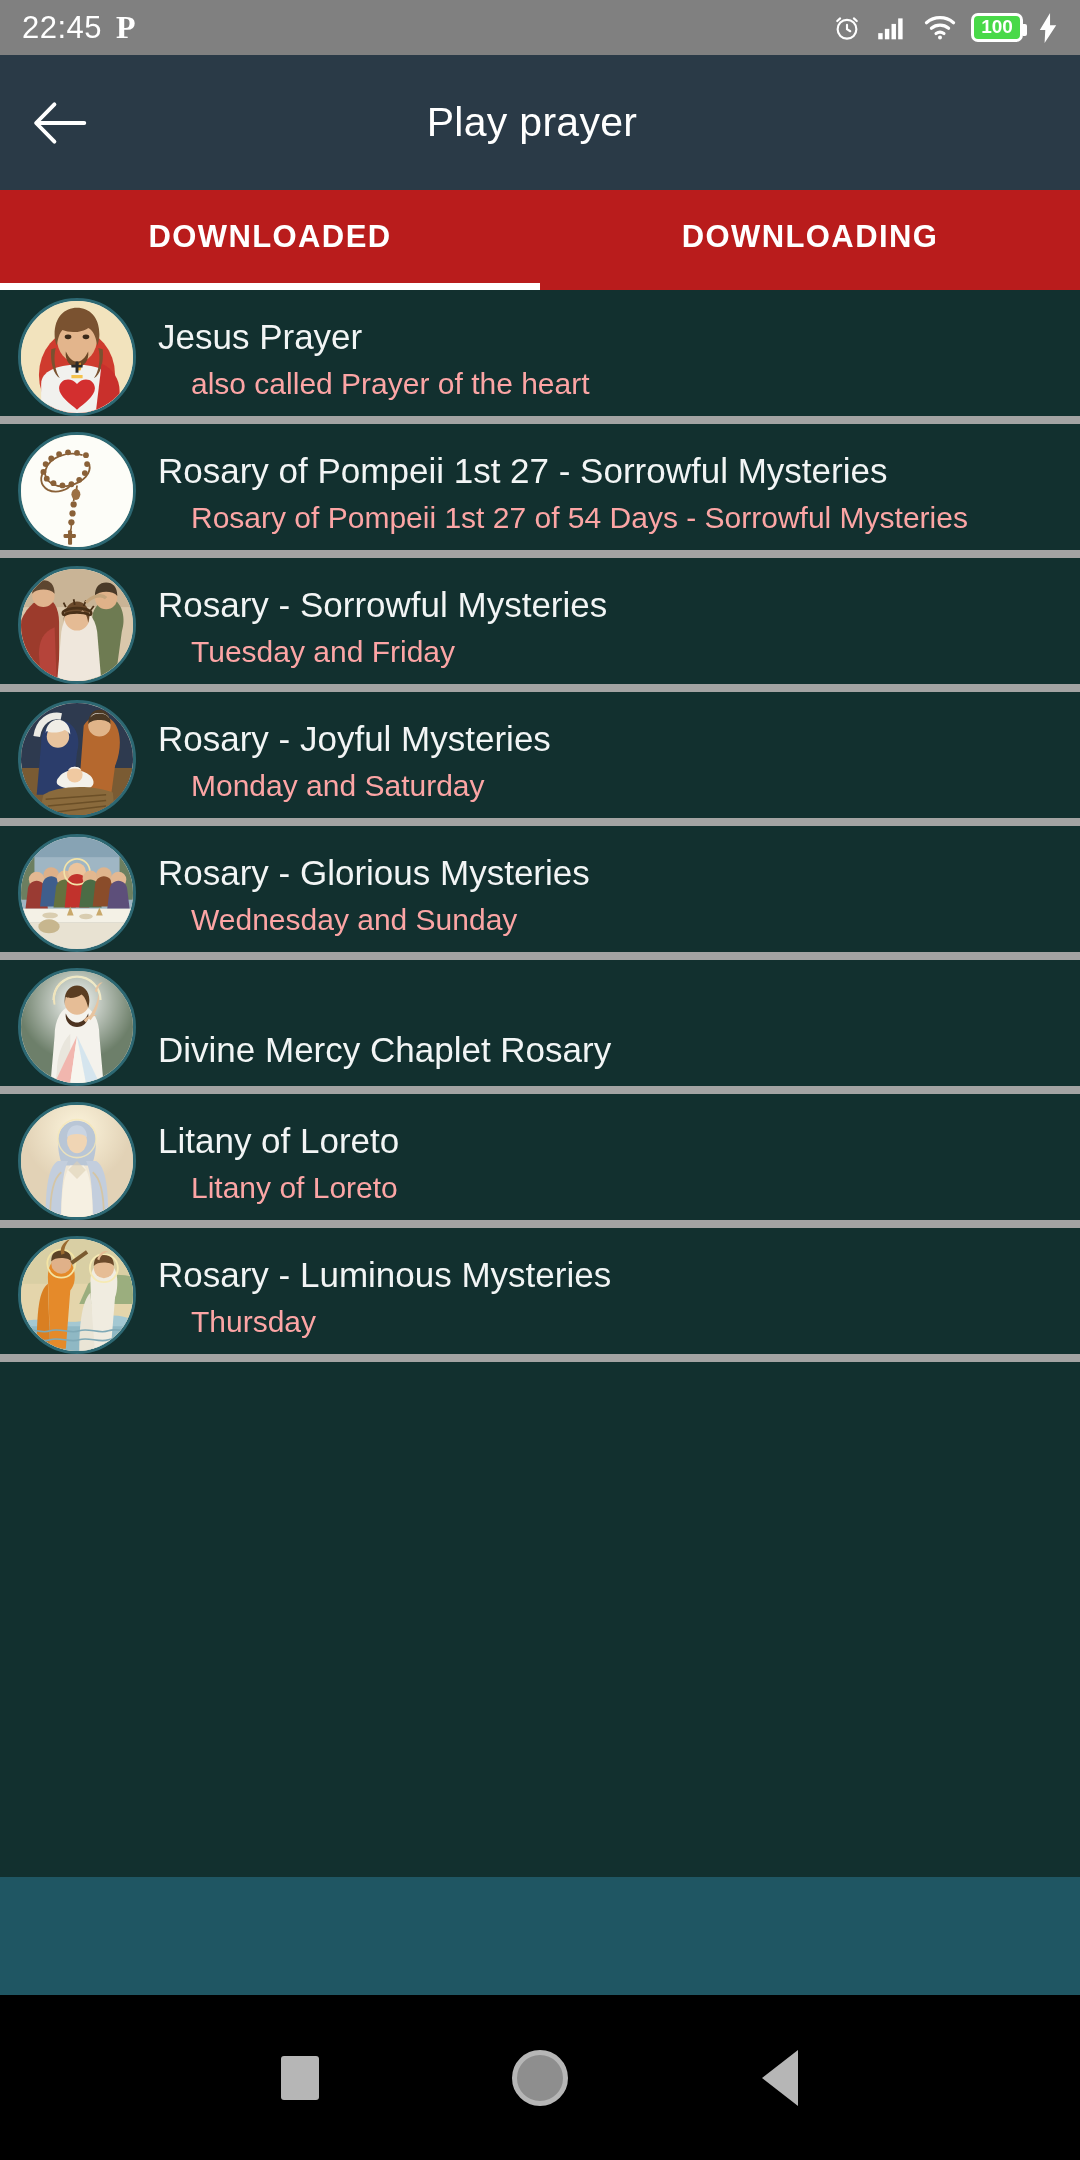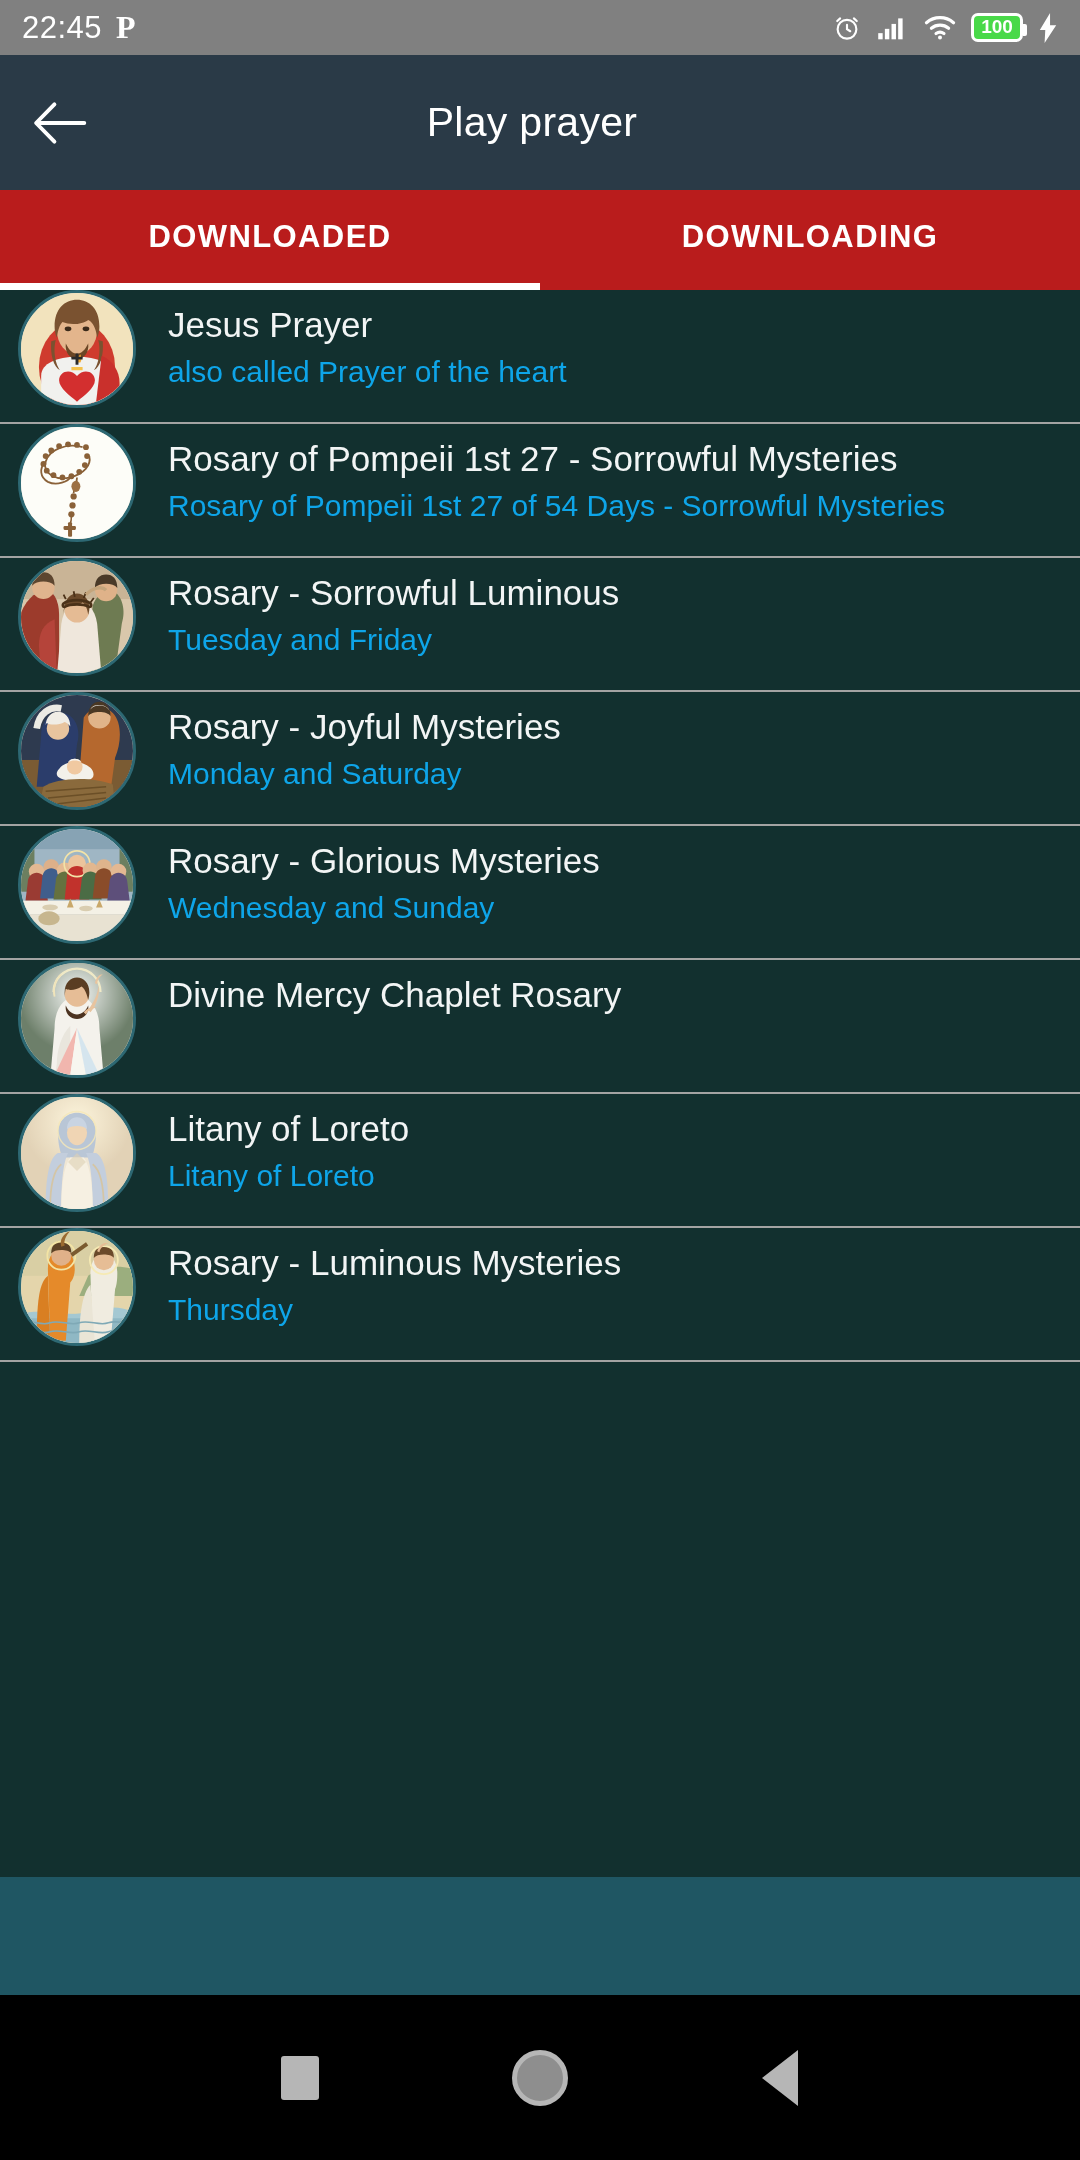--- a/index.html
+++ b/index.html
@@ -51,32 +51,32 @@
     cursor:pointer; padding-bottom:6px;
   }
   .tab.inactive { color:#ffffff; }
   .tab-indicator {
     position:absolute; bottom:0; left:0; width:50%; height:7px; background:#ffffff;
   }
 
   
   .list { flex:1 1 auto; background:#12302f; overflow:hidden; }
   .row {
-    display:flex; align-items:flex-start; padding:0 0 0 18px;
-    border-bottom:2px solid #a3a3a3; min-height:134px; cursor:pointer;gap:10px;
+    display:flex; align-items:flex-end; padding:0 0 0 18px;
+    border-bottom:8px solid #a3a3a3; min-height:134px; cursor:pointer;
   }
   .avatar {
     flex:0 0 118px; width:118px; height:118px; border-radius:50%;
     border:3px solid #2d6873; overflow:hidden; position:relative;
     background:#e8e0cf;
   }
   .avatar .art { position:absolute; inset:0; }
   .row-text { padding:14px 20px 14px 22px; flex:1 1 auto; min-width:0; }
   .row-title { color:#f2f5f5; font-size:35px; font-weight:400; line-height:1.22; }
-  .row-sub { color:#0ea5e9; font-size:30px; font-weight:400; line-height:1.24; margin-top:6px; }
+  .row-sub { color:#fca5a5; font-size:30px; font-weight:400; line-height:1.24; margin-top:6px;margin-left:33px; }
 
   
   .footer-strip { flex:0 0 118px; background:#1f5663; }
 
   
   .navbar {
     flex:0 0 165px; background:#000; display:flex;
     align-items:center; justify-content:center; gap:0;
   }
   .navbtn { width:240px; display:flex; align-items:center; justify-content:center; cursor:pointer; }
@@ -228,21 +228,21 @@
           <path d="M36 56c2-14 10-20 16-20s14 6 16 20l4 48H32z" fill="#efe7dc"></path>
           <circle cx="50" cy="44" r="11" fill="#e5bb94"></circle>
           <path d="M39 42c0-8 5-13 11-13s11 5 11 13c0 3-1 6-1 6s-1-9-5-11c-4 3-11 4-16 2-1 3-1 9-1 9s0-3 1-6z" fill="#6b4a2b"></path>
           <path d="M38 38c5-4 19-4 24 0 1 1 1 3-1 3-6-3-17-3-22 0-2 0-2-2-1-3z" fill="none" stroke="#4a3118" stroke-width="2.4"></path>
           <path d="M40 34l-2-4M48 32l-1-5M56 33l2-5M62 37l3-4" stroke="#4a3118" stroke-width="1.6"></path>
           <path d="M30 52c-10 4-14 12-14 24l2 28h14z" fill="#b5443a"></path>
           <path d="M58 30c6-6 14-8 18-4" fill="none" stroke="#c4a57c" stroke-width="3"></path>
         </svg>
       </div>
       <div class="row-text">
-        <div class="row-title">Rosary - Sorrowful Luminous</div>
+        <div class="row-title">Rosary - Sorrowful Mysteries</div>
         <div class="row-sub">Tuesday and Friday</div>
       </div>
     </div>
 
     <div class="row">
       <div class="avatar">
         <svg class="art" viewBox="0 0 100 100">
           <rect width="100" height="100" fill="#2e3a4f"></rect>
           <rect y="58" width="100" height="42" fill="#7a5b33"></rect>
           <path d="M56 20c6-10 18-12 26-4s8 26 2 40l-6 44H50z" fill="#b5682e"></path>

